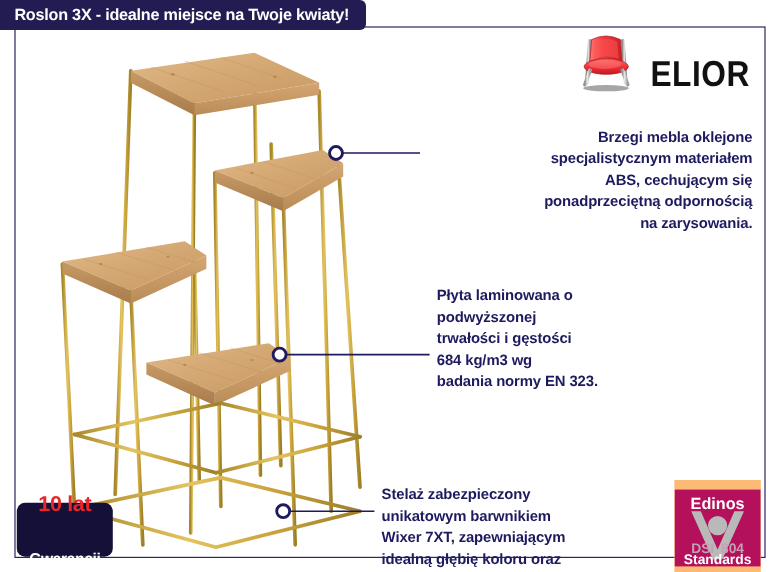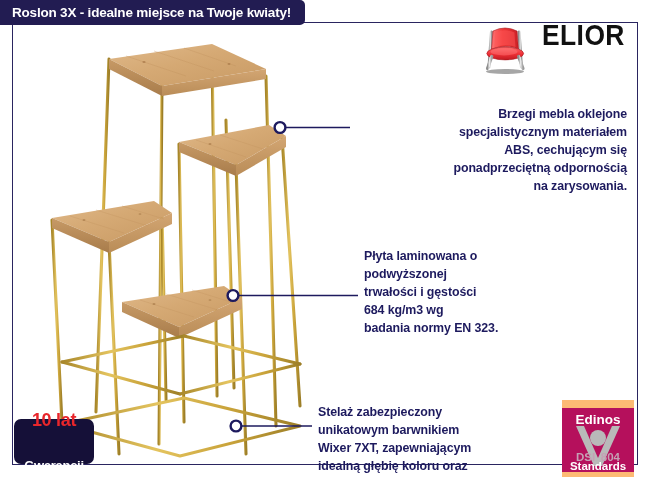--- a/index.html
+++ b/index.html
@@ -38,21 +38,21 @@
     border-radius: 0 5px 5px 0;
     white-space: nowrap;
     z-index: 12;
     text-align: center;
   }
   
   .logo-wrap {
     position: absolute;
     left: 478px; top: 20px;
     width: 152px; height: 58px;
-    display: flex; align-items: flex-start; gap: 8px;
+    display: flex; align-items: flex-end; gap: 8px;
     z-index: 10;
   }
   .chair-icon { width: 56px; height: 56px; flex: 0 0 auto; }
   .logo-text {
     font-family: "Liberation Sans", sans-serif;
     font-size: 30px;
     font-weight: bold;
     color: #111111;
     letter-spacing: 0.5px;
     transform: scaleX(0.88);
@@ -73,21 +73,21 @@
     position: absolute;
     color: #1d1a5e;
     font-size: 12.4px;
     font-weight: bold;
     line-height: 1.45;
     letter-spacing: -0.1px;
     z-index: 9;
     white-space: pre-line;
   }
   .c1 { left: 357px; top: 106px; width: 270px; text-align: right; }
-  .c2 { left: 364px; top: 248px; width: 265px; }
+  .c2 { left: 364px; top: 238px; width: 265px; }
   .c3 { left: 318px; top: 376px; width: 245px; margin-top: 28px; }
   
   .warranty {
     position: absolute;
     left: 14px; top: 419px;
     width: 80px; height: 45px;
     background: #151038;
     border-radius: 7px;
     display: flex; flex-direction: column;
     align-items: center; justify-content: center;

